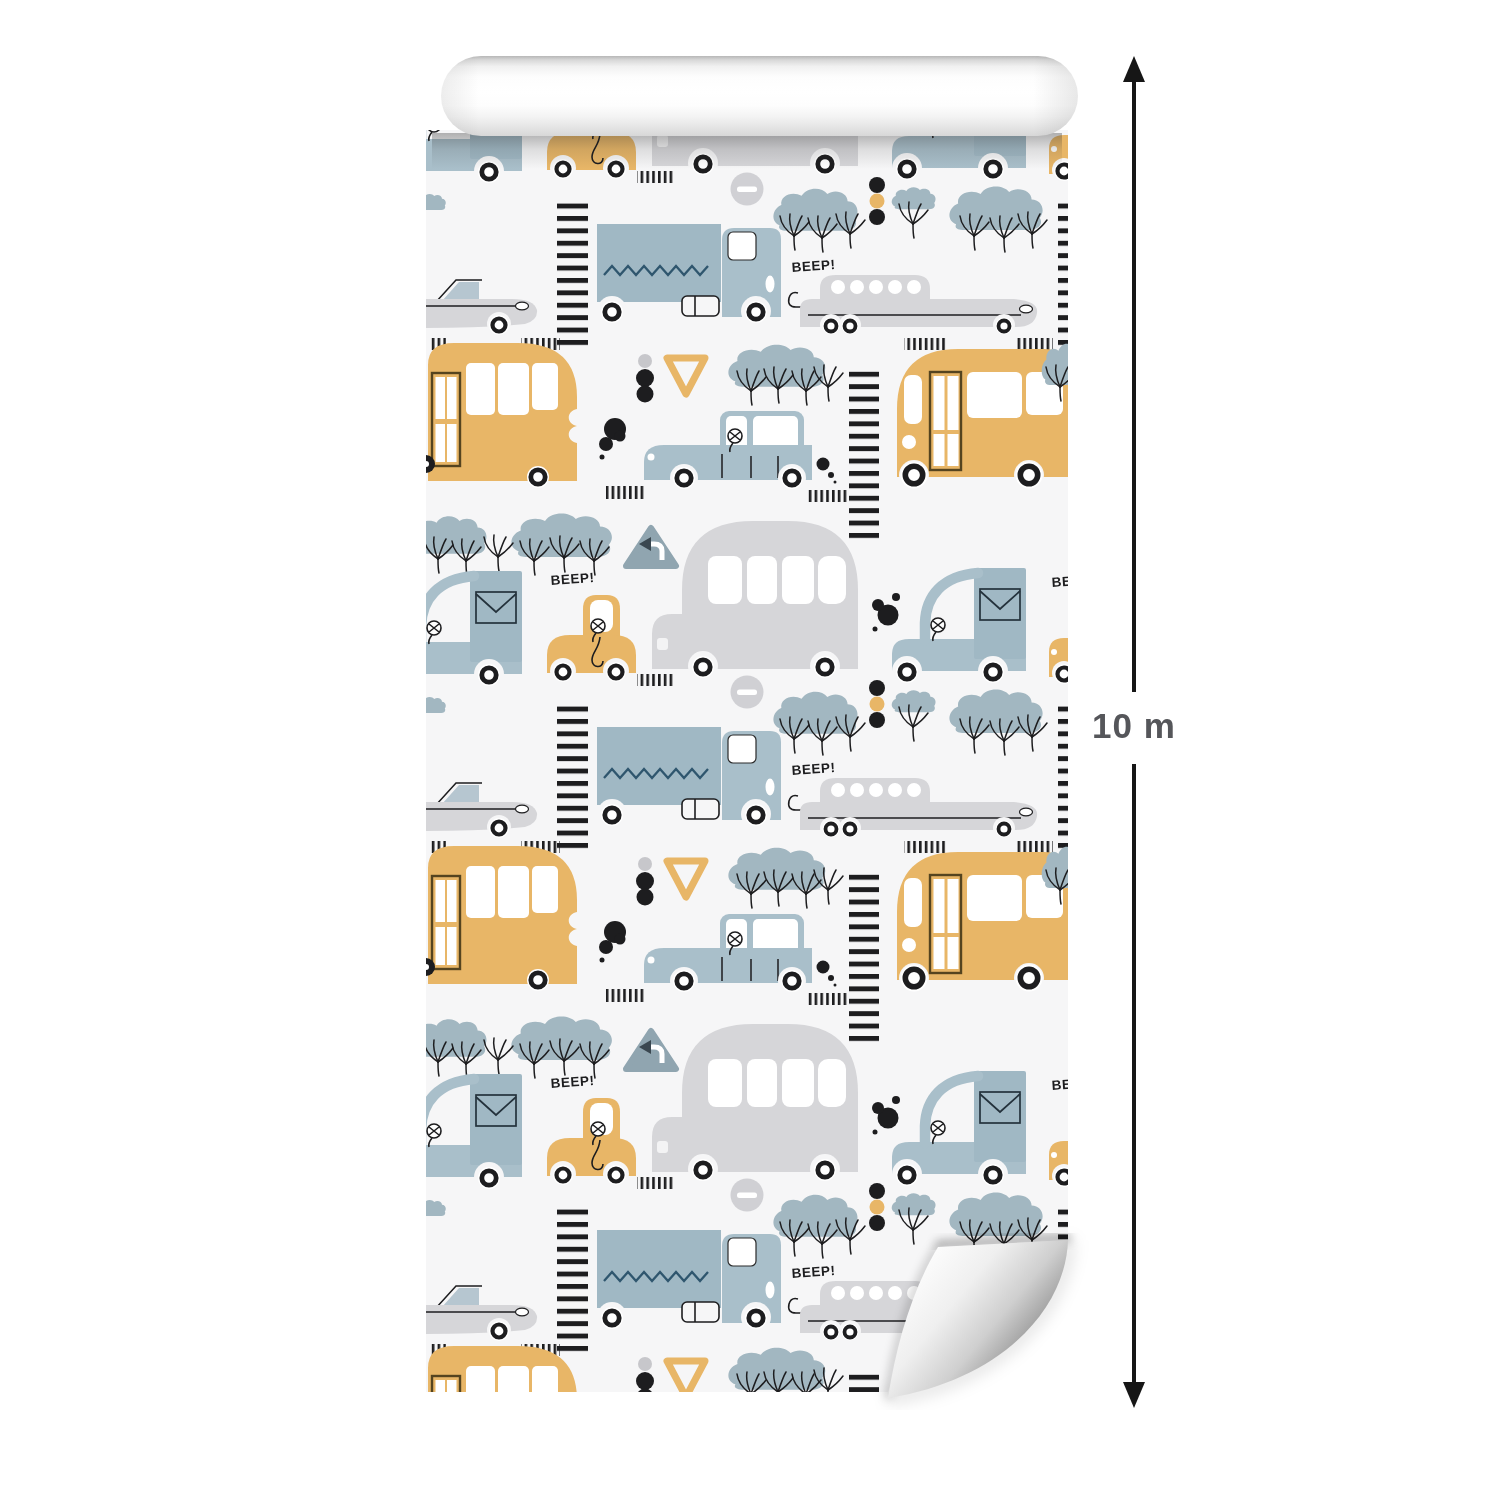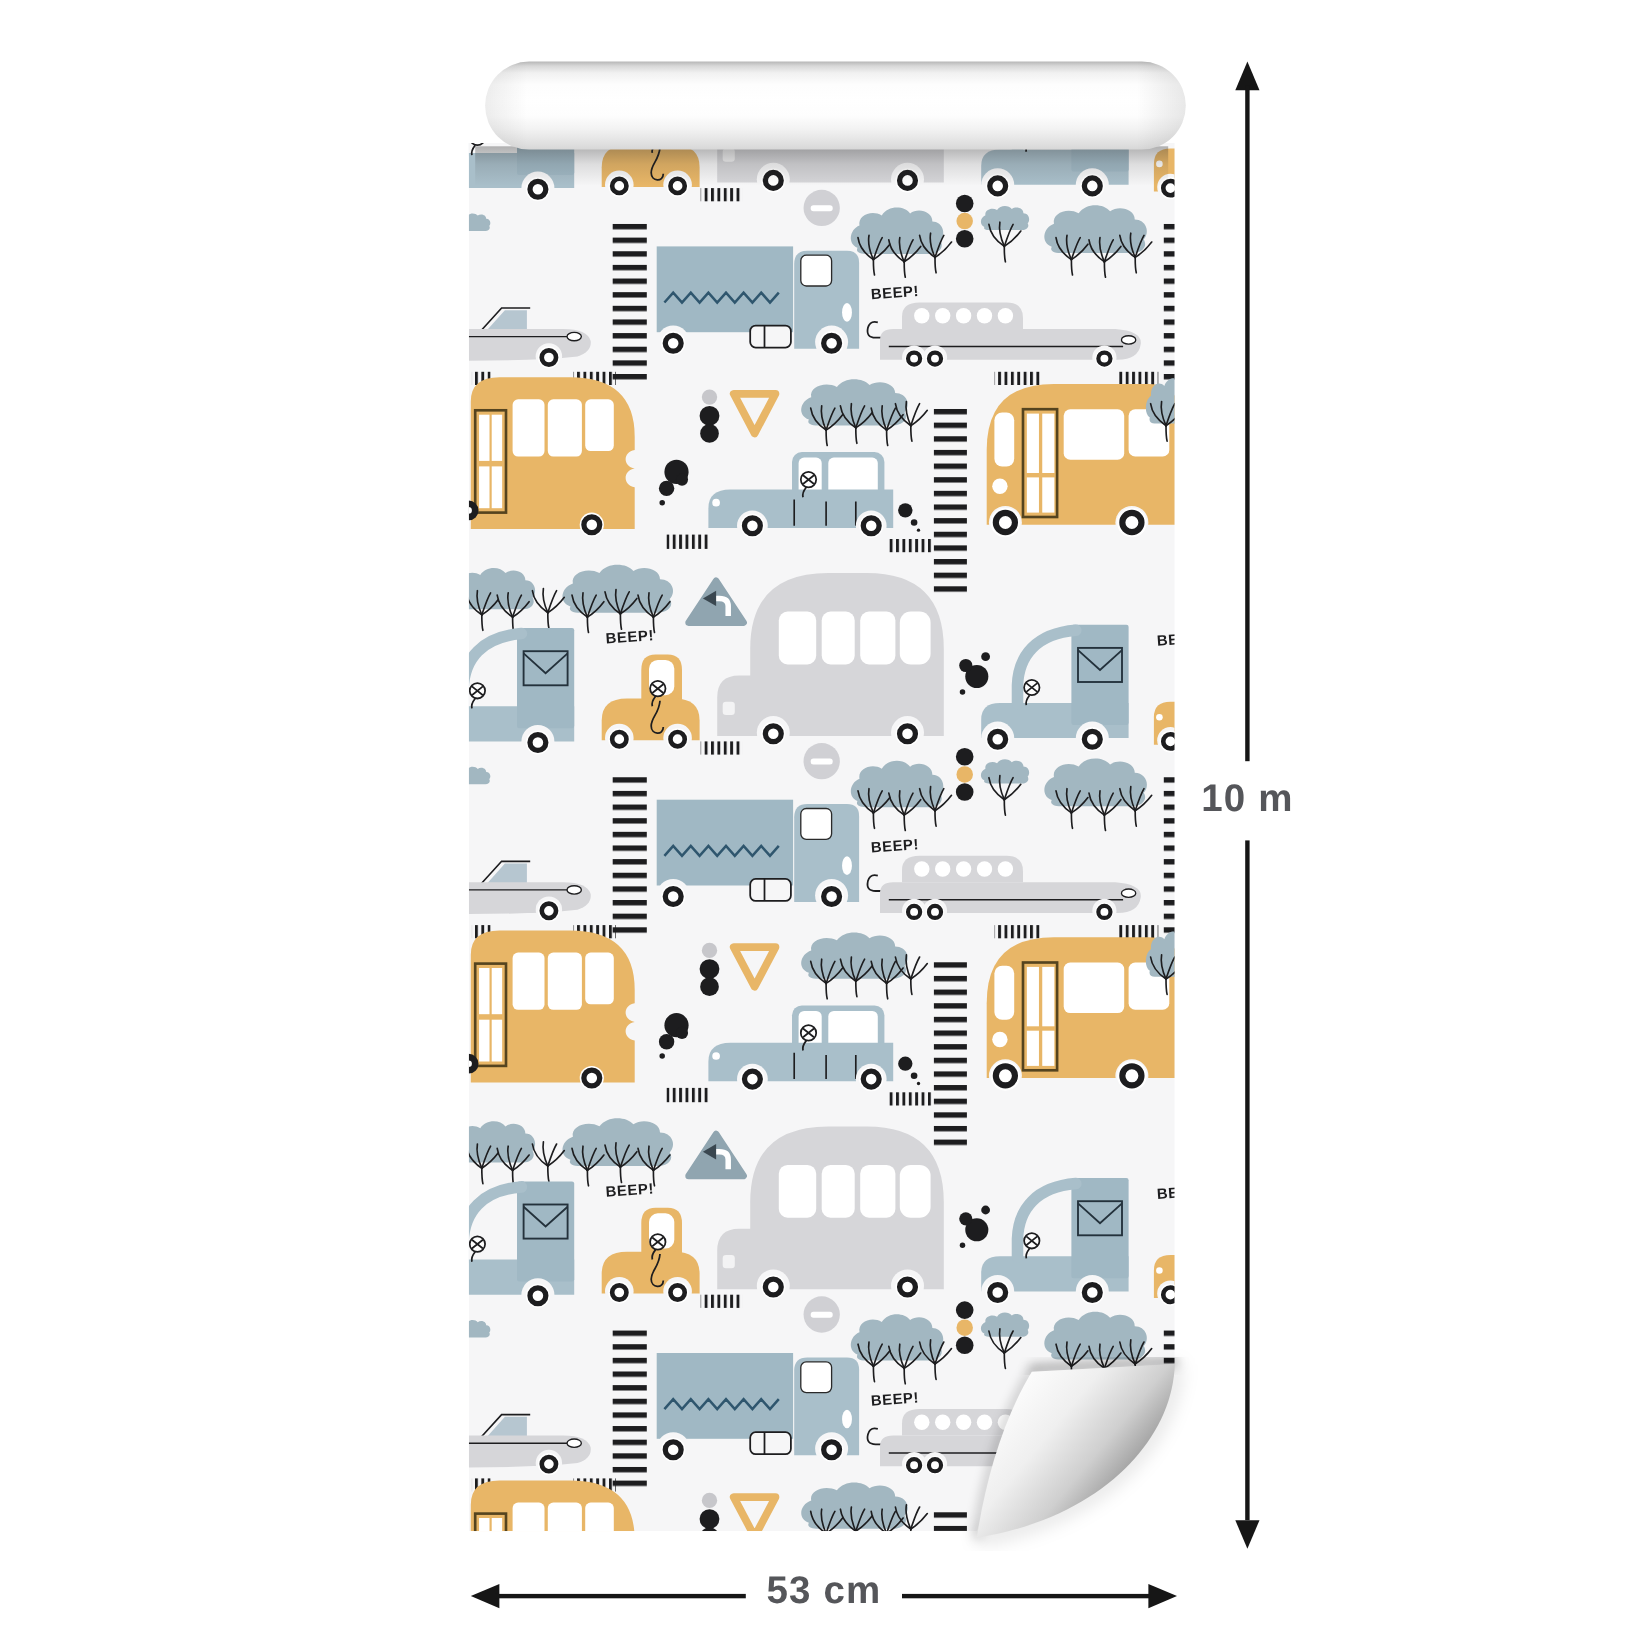--- a/index.html
+++ b/index.html
@@ -359,21 +359,14 @@
   </svg>
 
   <div class="dim arrow-v">
     <div class="head head-up"></div>
     <div class="seg seg1"></div>
     <div class="label">10 m</div>
     <div class="seg seg2"></div>
     <div class="head head-down"></div>
   </div>
 
-  <div class="dim arrow-h">
-    <div class="head head-left"></div>
-    <div class="seg seg1"></div>
-    <div class="label">53 cm</div>
-    <div class="seg seg2"></div>
-    <div class="head head-right"></div>
-  </div>
 
 </div>
 
 </body></html>

